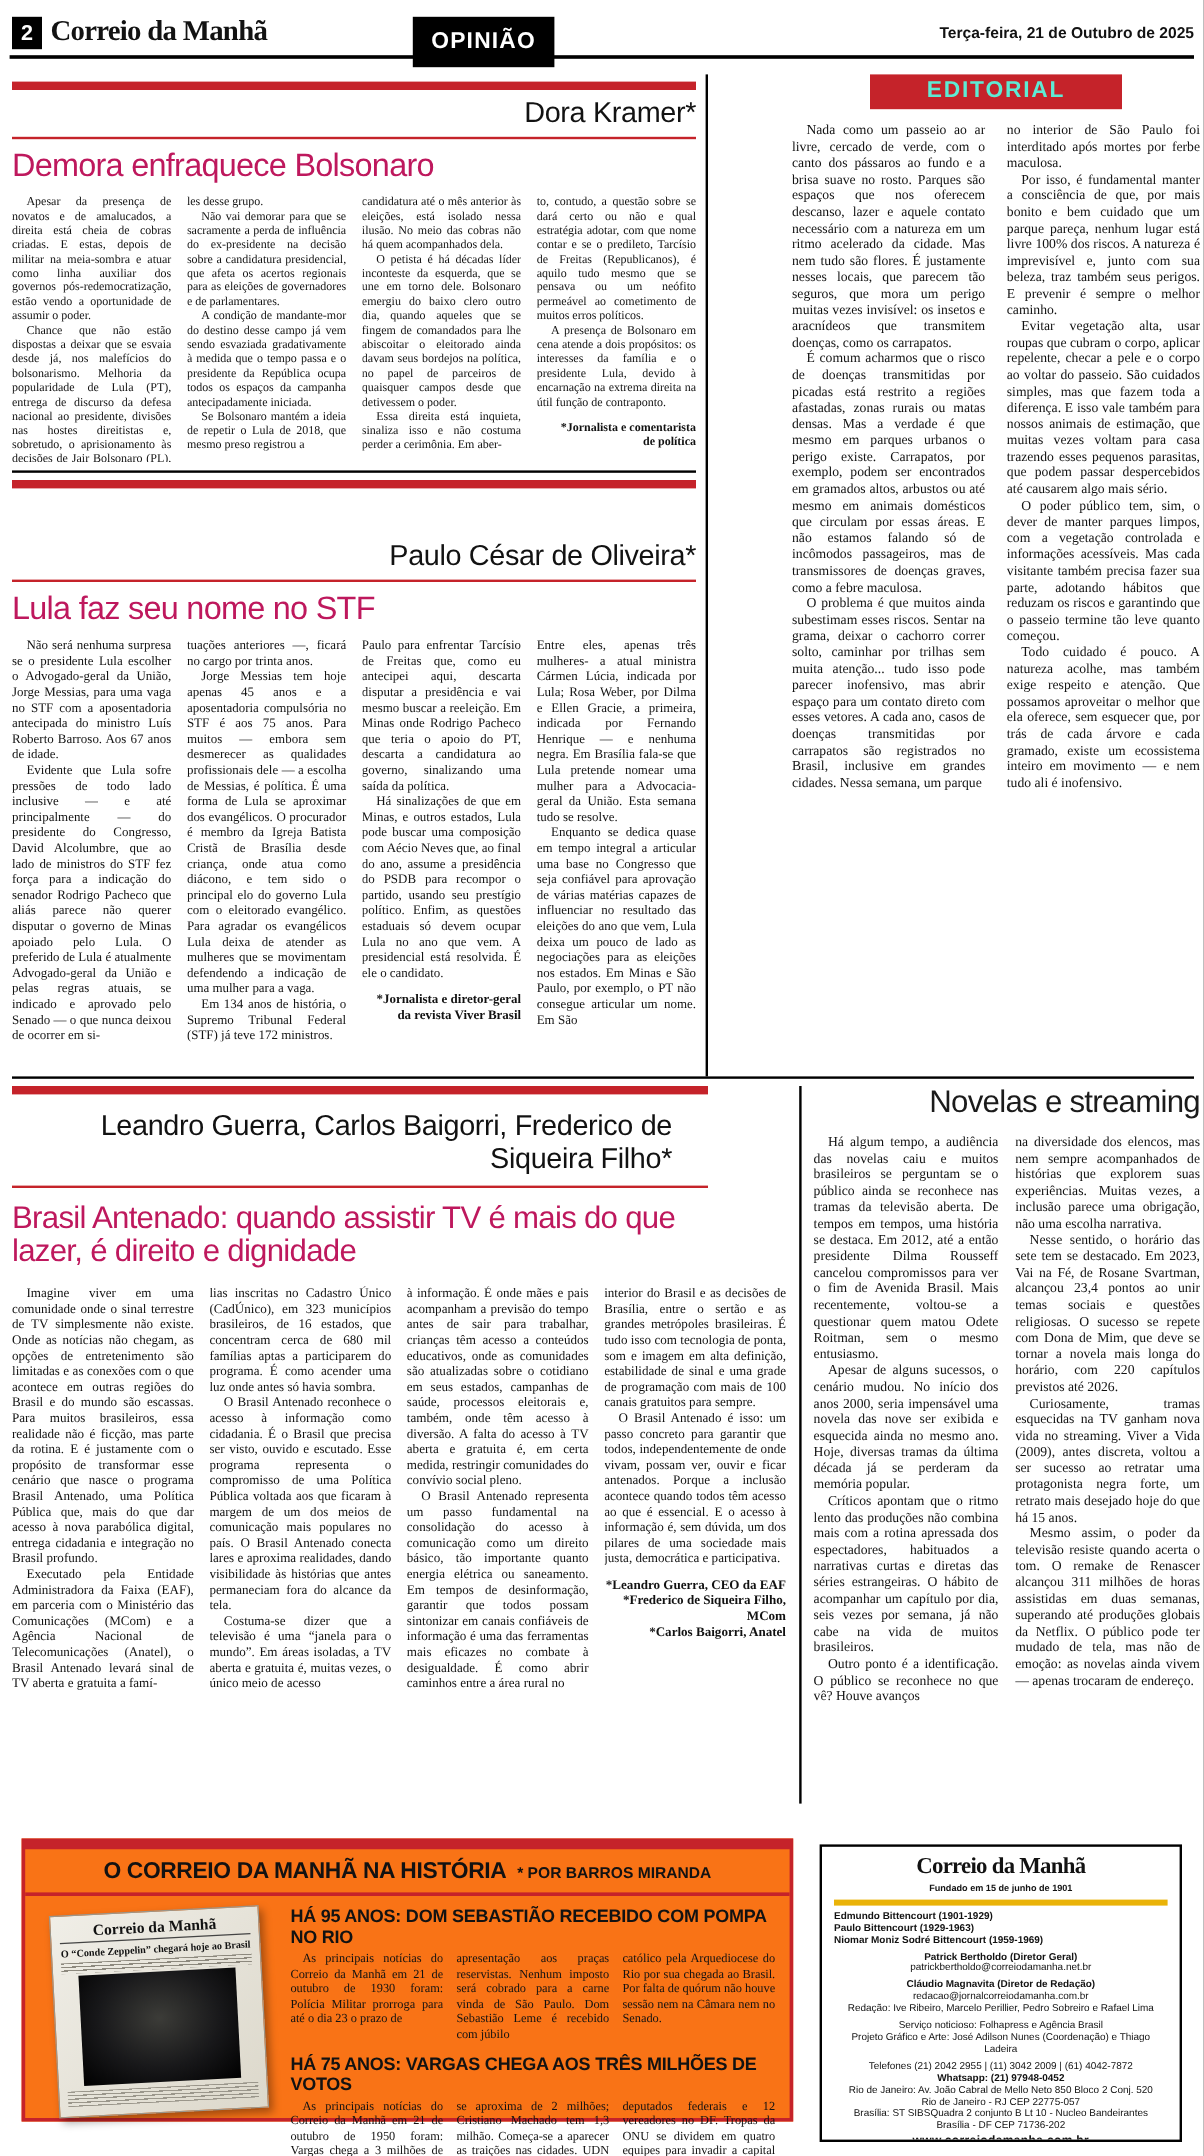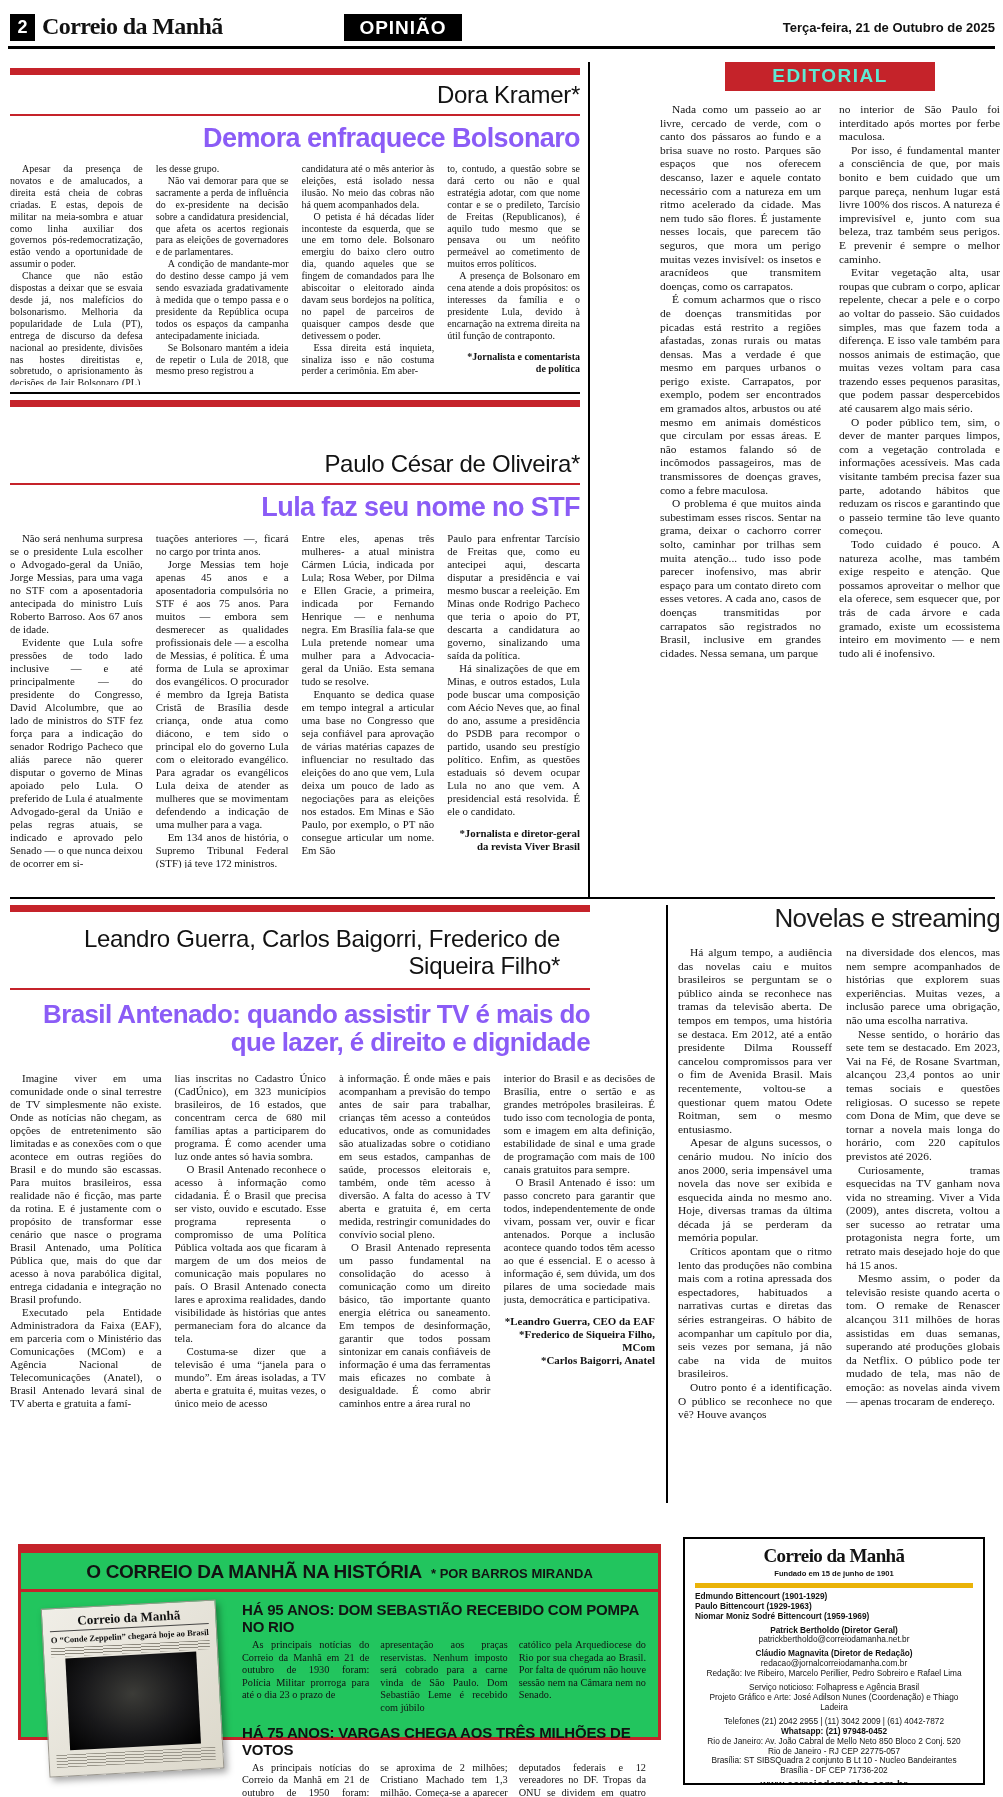--- a/index.html
+++ b/index.html
@@ -6,30 +6,30 @@
   *{ box-sizing:border-box; margin:0; padding:0; }
   html,body{ background:#888; }
   .page{ position:relative; width:1003px; height:1797px; margin:0 auto; background:#fff;
           color:var(--ink); font-family:"Liberation Sans",sans-serif; overflow:hidden; }
 
   
   .page-num{ position:absolute; left:10px; top:14px; width:25px; height:27px; background:#000; color:#fff;
              font-weight:700; font-size:18px; display:flex; align-items:center; justify-content:center; }
   .brand{ position:absolute; left:42px; top:13px; font-family:"Liberation Serif",serif; font-weight:700;
           font-size:24px; letter-spacing:-0.6px; }
-  .section-box{ position:absolute; left:344px; top:14px; width:118px; height:27px; background:#000; color:#fff;
+  .section-box{ position:absolute; left:344px; top:14px; width:118px; height:42px; background:#000; color:#fff;
                 font-weight:700; font-size:19px; letter-spacing:1px; display:flex; align-items:center; justify-content:center; }
   .header-date{ position:absolute; right:8px; top:20px; font-size:13px; font-weight:700; }
   .header-rule{ position:absolute; left:8px; right:8px; top:46px; height:3px; background:#000; }
 
   
   .red-bar{ height:7px; background:var(--red); }
   .red-rule{ height:2px; background:var(--red); }
   .author-heading{ text-align:right; font-weight:400; font-size:24px; letter-spacing:-0.3px; line-height:1.12; }
-  .art-title{ text-align:right; font-weight:700; font-size:27px; letter-spacing:-0.6px; color:#8b5cf6; line-height:1.08; }
+  .art-title{ text-align:left; font-weight:400; font-size:27px; letter-spacing:-0.6px; color:#be185d; line-height:1.08; }
   .body-cols{ display:flex; gap:13px; overflow:hidden; font-family:"Liberation Serif",serif; text-align:justify; }
   .body-cols .col{ flex:1; overflow:hidden; }
   .body-cols p{ text-indent:12px; }
   .body-cols p.cont{ text-indent:0; }
   .byline{ font-weight:700; text-align:right; margin-top:9px; font-family:"Liberation Serif",serif; }
 
   
   .art-dora{ position:absolute; left:10px; top:68px; width:570px; }
   .art-dora .author-heading{ margin:7px 0 5px; }
   .art-dora .art-title{ margin:8px 0 10px; }
@@ -63,22 +63,22 @@
   .ed-title{ font-size:28px; font-weight:400; letter-spacing:-0.6px; text-align:center; line-height:1.07;
              max-width:305px; margin:9px auto 0; color:#1b1b1b; }
   .editorial .body-cols{ margin-top:12px; height:712px; font-size:11.4px; line-height:13.6px; gap:18px; }
 
   
   .novelas{ position:absolute; left:678px; top:903px; width:322px; }
   .nov-title{ font-size:26px; font-weight:400; letter-spacing:-0.6px; text-align:right; color:#1b1b1b; }
   .novelas .body-cols{ margin-top:12px; height:552px; font-size:11.4px; line-height:13.6px; gap:14px; }
 
   
-  .historia{ position:absolute; left:18px; top:1532px; width:643px; height:196px; background:#22c55e;
-             border:3px solid var(--red); border-top-width:9px;margin-top:12px; }
+  .historia{ position:absolute; left:18px; top:1532px; width:643px; height:236px; background:#f97316;
+             border:3px solid var(--red); border-top-width:9px; }
   .hist-header{ display:flex; align-items:baseline; justify-content:center; gap:9px;
                 padding:8px 8px 6px; border-bottom:3px solid var(--red); }
   .hist-title{ font-weight:700; font-size:19px; letter-spacing:-0.3px; }
   .hist-byline{ font-weight:700; font-size:13px; }
   .hist-content{ display:flex; gap:14px; padding:9px 12px 0; }
   .clipping{ flex:none; width:195px; height:178px; position:relative; }
   .clip-paper{ position:absolute; inset:3px 8px 6px 12px; transform:rotate(-3deg);
                background:linear-gradient(135deg,#f0eee7,#dcd8cb); border:1px solid #9a968c;
                box-shadow:3px 4px 7px rgba(0,0,0,.35); padding:5px 7px; }
   .clip-masthead{ font-family:"Liberation Serif",serif; font-weight:700; font-size:13px; text-align:center;
@@ -163,33 +163,33 @@
       <div class="col">
           <p>Não será nenhuma surpresa se o presidente Lula escolher o Advogado-geral da União, Jorge Messias, para uma vaga no STF com a aposentadoria antecipada do ministro Luís Roberto Barroso. Aos 67 anos de idade.</p>
           <p>Evidente que Lula sofre pressões de todo lado inclusive — e até principalmente — do presidente do Congresso, David Alcolumbre, que ao lado de ministros do STF fez força para a indicação do senador Rodrigo Pacheco que aliás parece não querer disputar o governo de Minas apoiado pelo Lula. O preferido de Lula é atualmente Advogado-geral da União e pelas regras atuais, se indicado e aprovado pelo Senado — o que nunca deixou de ocorrer em si-</p>
         </div>
       <div class="col">
           <p class="cont">tuações anteriores —, ficará no cargo por trinta anos.</p>
           <p>Jorge Messias tem hoje apenas 45 anos e a aposentadoria compulsória no STF é aos 75 anos. Para muitos — embora sem desmerecer as qualidades profissionais dele — a escolha de Messias, é política. É uma forma de Lula se aproximar dos evangélicos. O procurador é membro da Igreja Batista Cristã de Brasília desde criança, onde atua como diácono, e tem sido o principal elo do governo Lula com o eleitorado evangélico. Para agradar os evangélicos Lula deixa de atender as mulheres que se movimentam defendendo a indicação de uma mulher para a vaga.</p>
           <p>Em 134 anos de história, o Supremo Tribunal Federal (STF) já teve 172 ministros.</p>
         </div>
       <div class="col">
-          <p class="cont">Entre eles, apenas três mulheres- a atual ministra Cármen Lúcia, indicada por Lula; Rosa Weber, por Dilma e Ellen Gracie, a primeira, indicada por Fernando Henrique — e nenhuma negra. Em Brasília fala-se que Lula pretende nomear uma mulher para a Advocacia-geral da União. Esta semana tudo se resolve.</p>
-          <p>Enquanto se dedica quase em tempo integral a articular uma base no Congresso que seja confiável para aprovação de várias matérias capazes de influenciar no resultado das eleições do ano que vem, Lula deixa um pouco de lado as negociações para as eleições nos estados. Em Minas e São Paulo, por exemplo, o PT não consegue articular um nome. Em São</p>
-        </div>
-      <div class="col">
         <div>
             <p class="cont">Paulo para enfrentar Tarcísio de Freitas que, como eu antecipei aqui, descarta disputar a presidência e vai mesmo buscar a reeleição. Em Minas onde Rodrigo Pacheco que teria o apoio do PT, descarta a candidatura ao governo, sinalizando uma saída da política.</p>
             <p>Há sinalizações de que em Minas, e outros estados, Lula pode buscar uma composição com Aécio Neves que, ao final do ano, assume a presidência do PSDB para recompor o partido, usando seu prestígio político. Enfim, as questões estaduais só devem ocupar Lula no ano que vem. A presidencial está resolvida. É ele o candidato.</p>
           </div>
         <div class="byline">
             <div>*Jornalista e diretor-geral</div>
             <div>da revista Viver Brasil</div>
           </div>
       </div>
+      <div class="col">
+          <p class="cont">Entre eles, apenas três mulheres- a atual ministra Cármen Lúcia, indicada por Lula; Rosa Weber, por Dilma e Ellen Gracie, a primeira, indicada por Fernando Henrique — e nenhuma negra. Em Brasília fala-se que Lula pretende nomear uma mulher para a Advocacia-geral da União. Esta semana tudo se resolve.</p>
+          <p>Enquanto se dedica quase em tempo integral a articular uma base no Congresso que seja confiável para aprovação de várias matérias capazes de influenciar no resultado das eleições do ano que vem, Lula deixa um pouco de lado as negociações para as eleições nos estados. Em Minas e São Paulo, por exemplo, o PT não consegue articular um nome. Em São</p>
+        </div>
     </div>
   </section>
 
   <div class="rule-b"></div>
   <div class="v-div-top"></div>
   <div class="v-div-bottom"></div>
 
   <section class="editorial">
     <div class="kicker">EDITORIAL</div>
     <div class="body-cols">

